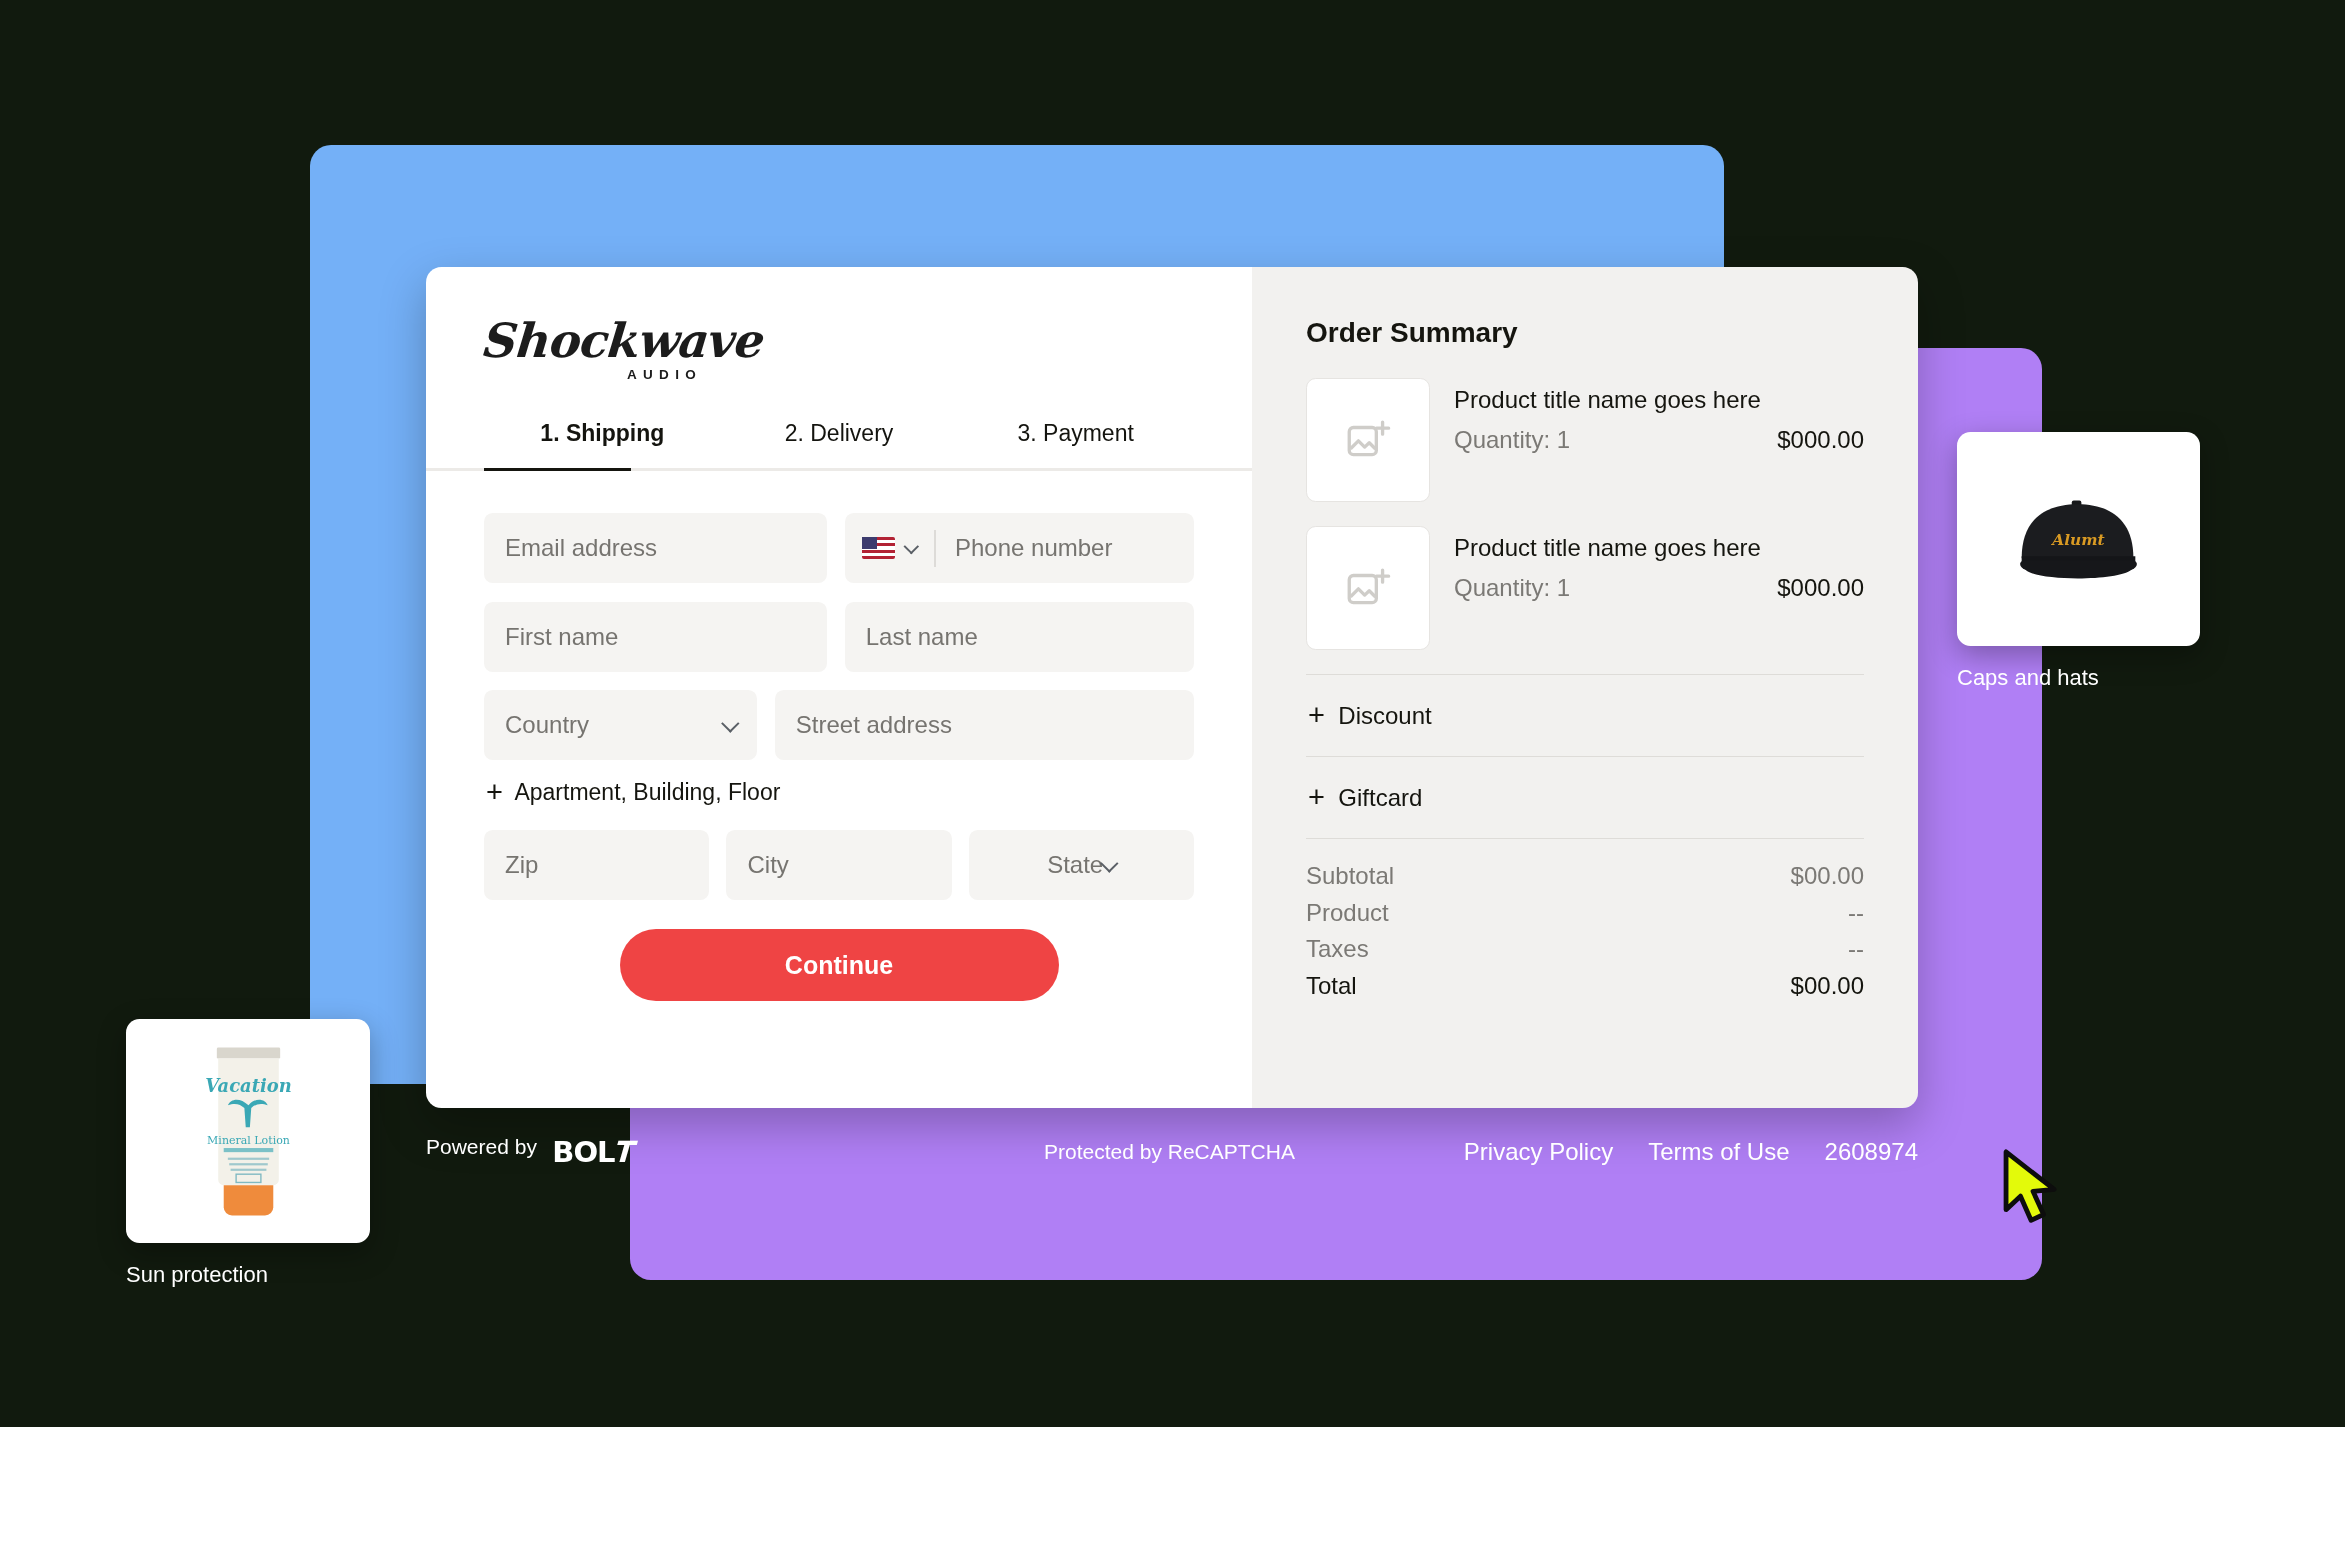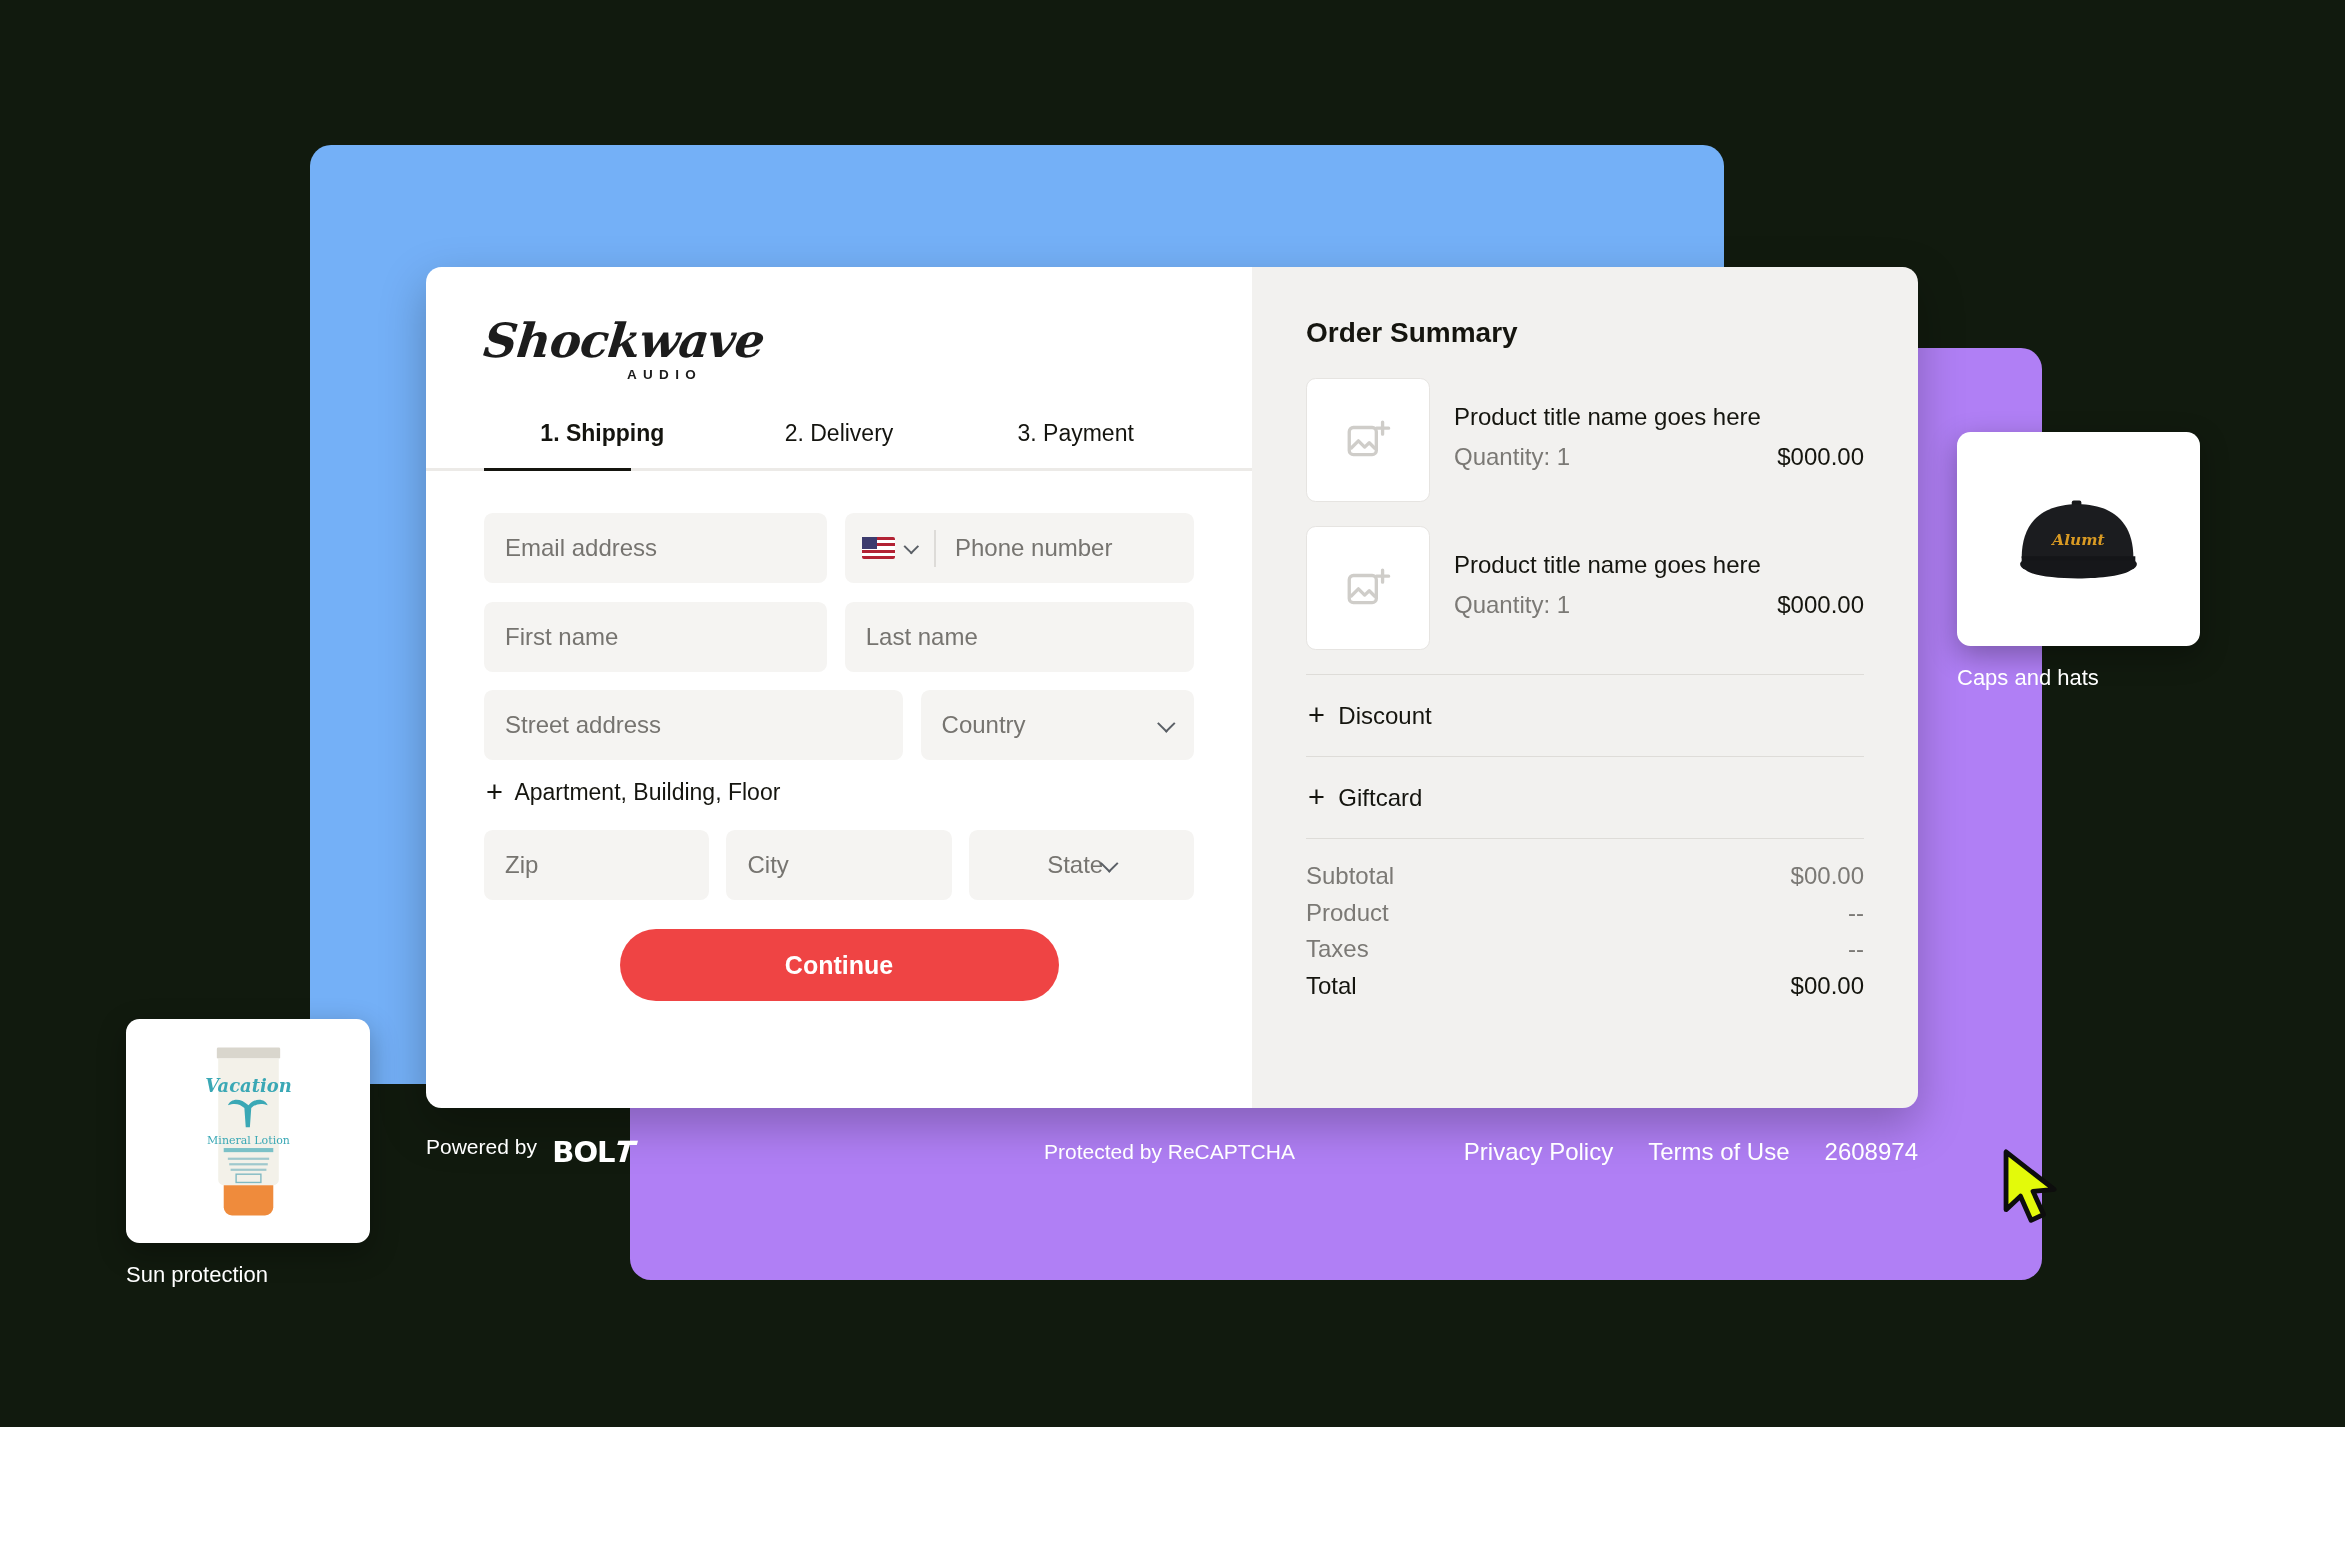--- a/index.html
+++ b/index.html
@@ -106,21 +106,21 @@
   }
 
   
   .sum-title { font-size:28px; font-weight:700; color:#15150f; margin-bottom:29px; }
   .sum-item { display:flex; gap:24px; margin-bottom:24px; }
   .thumb {
     width:124px; height:124px; background:#fff; border:1px solid #e6e4e1; border-radius:9.7px;
     display:flex; align-items:center; justify-content:center; flex-shrink:0;
   }
   .item-body { flex:1; padding-top:7.7px; }
-  .item-title { font-size:24px; color:#15150f;margin-top:17px; }
+  .item-title { font-size:24px; color:#15150f; }
   .item-meta { display:flex; justify-content:space-between; margin-top:12.6px; }
   .item-qty { font-size:24px; color:#7b7975; }
   .item-price { font-size:24px; color:#15150f; }
 
   .hr { height:1px; background:#dedcd8; margin:0; }
   .addon { display:flex; align-items:center; gap:13.5px; font-size:24px; color:#15150f; padding:26px 0 26px 1.9px; }
 
   .totals { padding-top:23px; }
   .t-row { display:flex; justify-content:space-between; font-size:24px; color:#7b7975; margin-bottom:8.7px; }
   .t-row.total { color:#15150f; font-weight:400; }
@@ -208,26 +208,26 @@
         <div class="row">
           <div class="field f-first">
             <span class="ph">First name</span>
           </div>
           <div class="field f-last">
             <span class="ph">Last name</span>
           </div>
         </div>
 
         <div class="row">
-          <div class="field f-street">
-            <span class="ph">Street address</span>
-          </div>
           <div class="field f-country">
             <span class="ph">Country</span>
             <span class="chev"></span>
+          </div>
+          <div class="field f-street">
+            <span class="ph">Street address</span>
           </div>
         </div>
 
         <div class="apt-link">
           <span class="plus-glyph">+</span>
           <span>Apartment, Building, Floor</span>
         </div>
 
         <div class="row">
           <div class="field f-zip">

